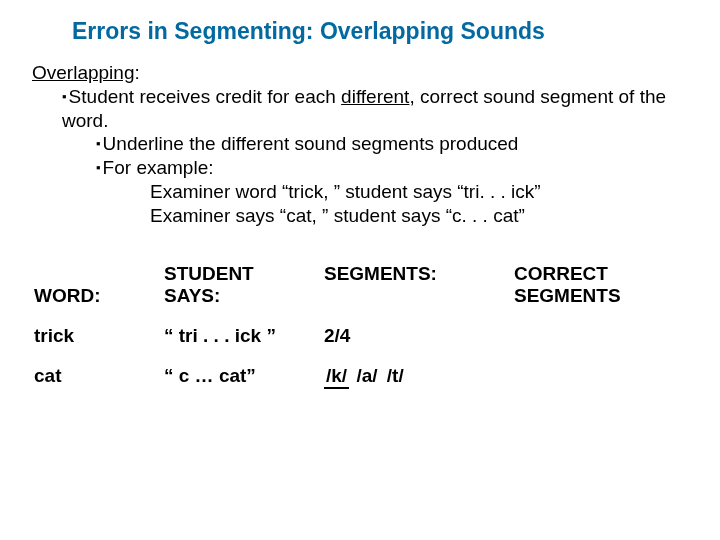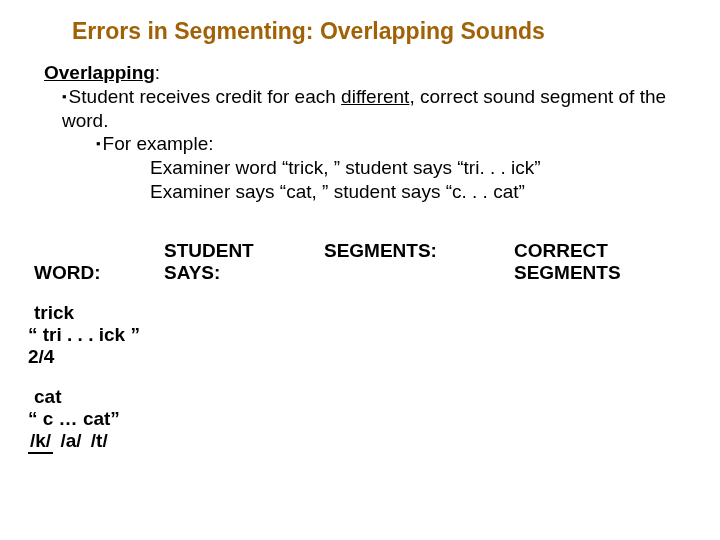--- a/index.html
+++ b/index.html
@@ -9,33 +9,32 @@
     width: 720px;
     height: 540px;
     background: #ffffff;
     font-family: Arial, Helvetica, sans-serif;
     color: #000;
   }
   .slide {
     padding: 18px 28px 18px 28px;
   }
   .title {
-    color: #a16207;
+    color: #0369a1;
     font-weight: bold;
     font-size: 23px;
     margin: 0 0 16px 44px;
   }
   .body {
     font-size: 19px;
     line-height: 1.25;
   }
   .lead {
-    margin-left: 16px;
+    margin-left: 4px;
     text-decoration: underline;
-    font-weight: bold;
   }
   .bullet-l1 {
     margin-left: 34px;
   }
   .bullet-l2 {
     margin-left: 68px;
   }
   .bullet-l3 {
     margin-left: 122px;
   }
@@ -49,21 +48,21 @@
   .u { text-decoration: underline; }
   .table {
     margin-top: 36px;
     width: 100%;
   }
   .row {
     display: flex;
     align-items: flex-start;
   }
   .hrow { font-weight: bold; font-size: 19px; }
-  .drow { font-weight: bold; font-size: 19px; margin-top: 18px; flex-direction: column; }
+  .drow { font-weight: bold; font-size: 19px; margin-top: 18px; }
   .col1 { width: 136px; padding-left: 6px;}
   .col2 { width: 160px; }
   .col3 { width: 190px; }
   .col4 { width: 170px; text-align: left; }
   .hrow .col1 { padding-top: 22px; }
   .scoring { white-space: nowrap; }
   .score-seg { display:inline-block; padding: 0 2px; }
   .underlined { border-bottom: 2px solid #000; }
   .drow .col4 { font-weight: bold; }
 </style>
@@ -73,20 +72,23 @@
 <div class="slide">
 
   <div class="title">Errors in Segmenting: Overlapping Sounds</div>
 
   <div class="body">
     <div>
       <span class="lead">Overlapping</span><span>:</span>
     </div>
     <div class="bullet-l1">
       <span class="sq"></span><span>Student receives credit for each </span><span class="u">different</span><span>, correct sound segment of the word.</span>
+    </div>
+    <div class="bullet-l2">
+      <span class="sq"></span><span>Underline the different sound segments produced</span>
     </div>
     <div class="bullet-l2">
       <span class="sq"></span><span>For example:</span>
     </div>
     <div class="bullet-l3">Examiner word “trick, ” student says “tri. . . ick”</div>
     <div class="bullet-l3">Examiner says “cat, ” student says “c. . . cat”</div>
   </div>
 
   <div class="table">
     <div class="row hrow">

